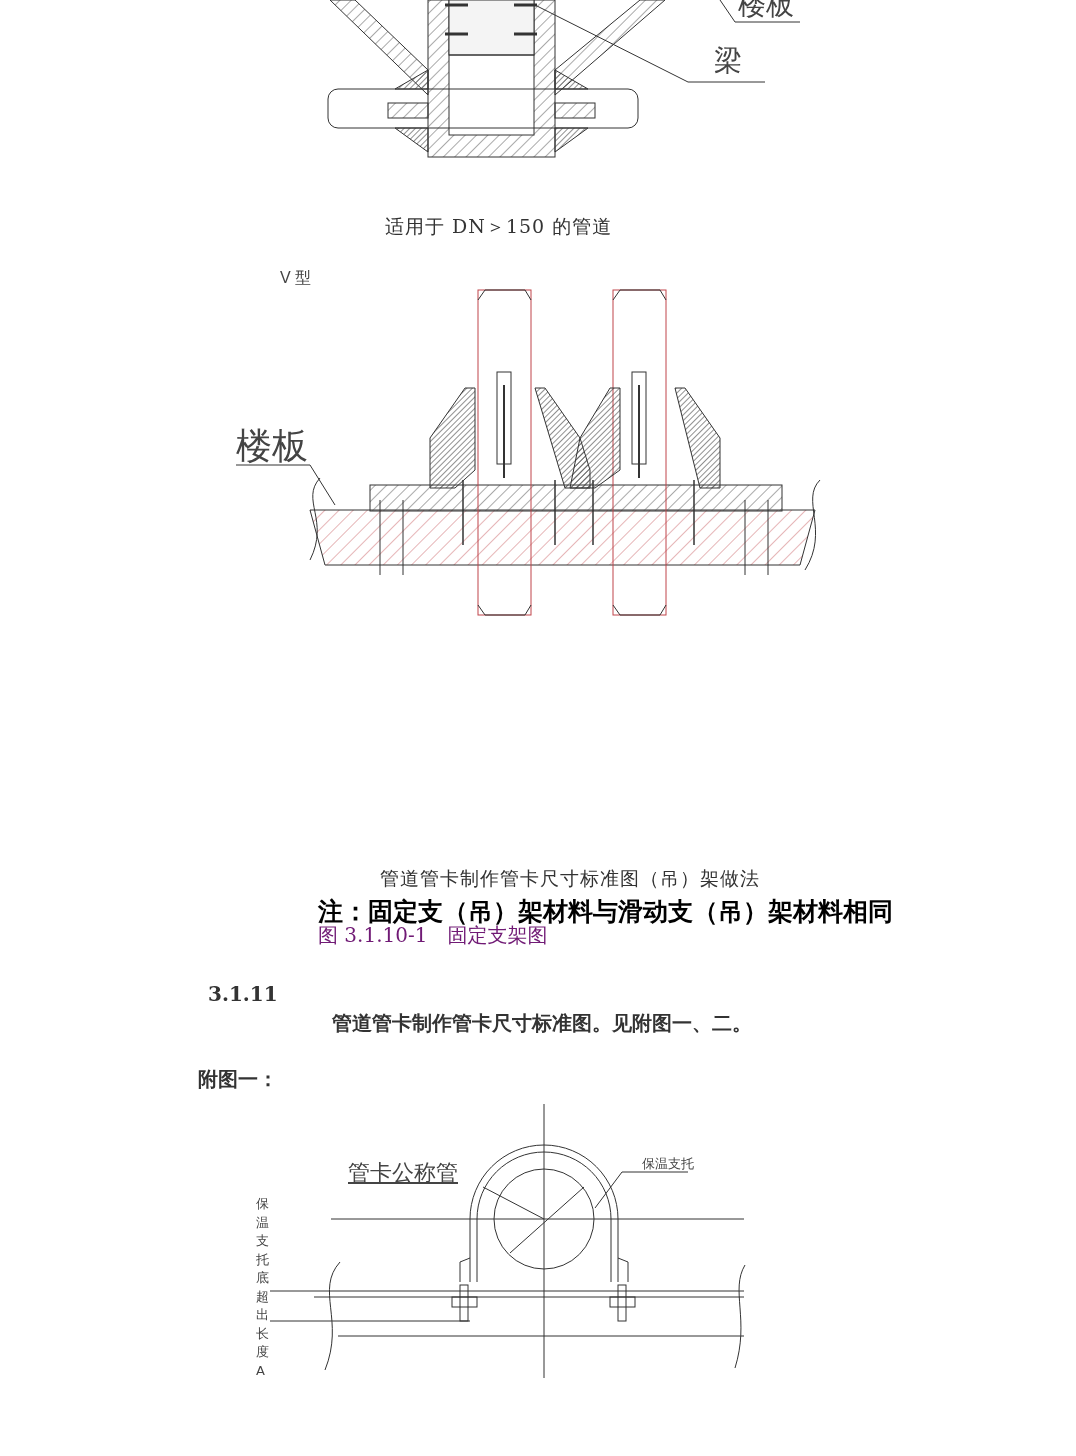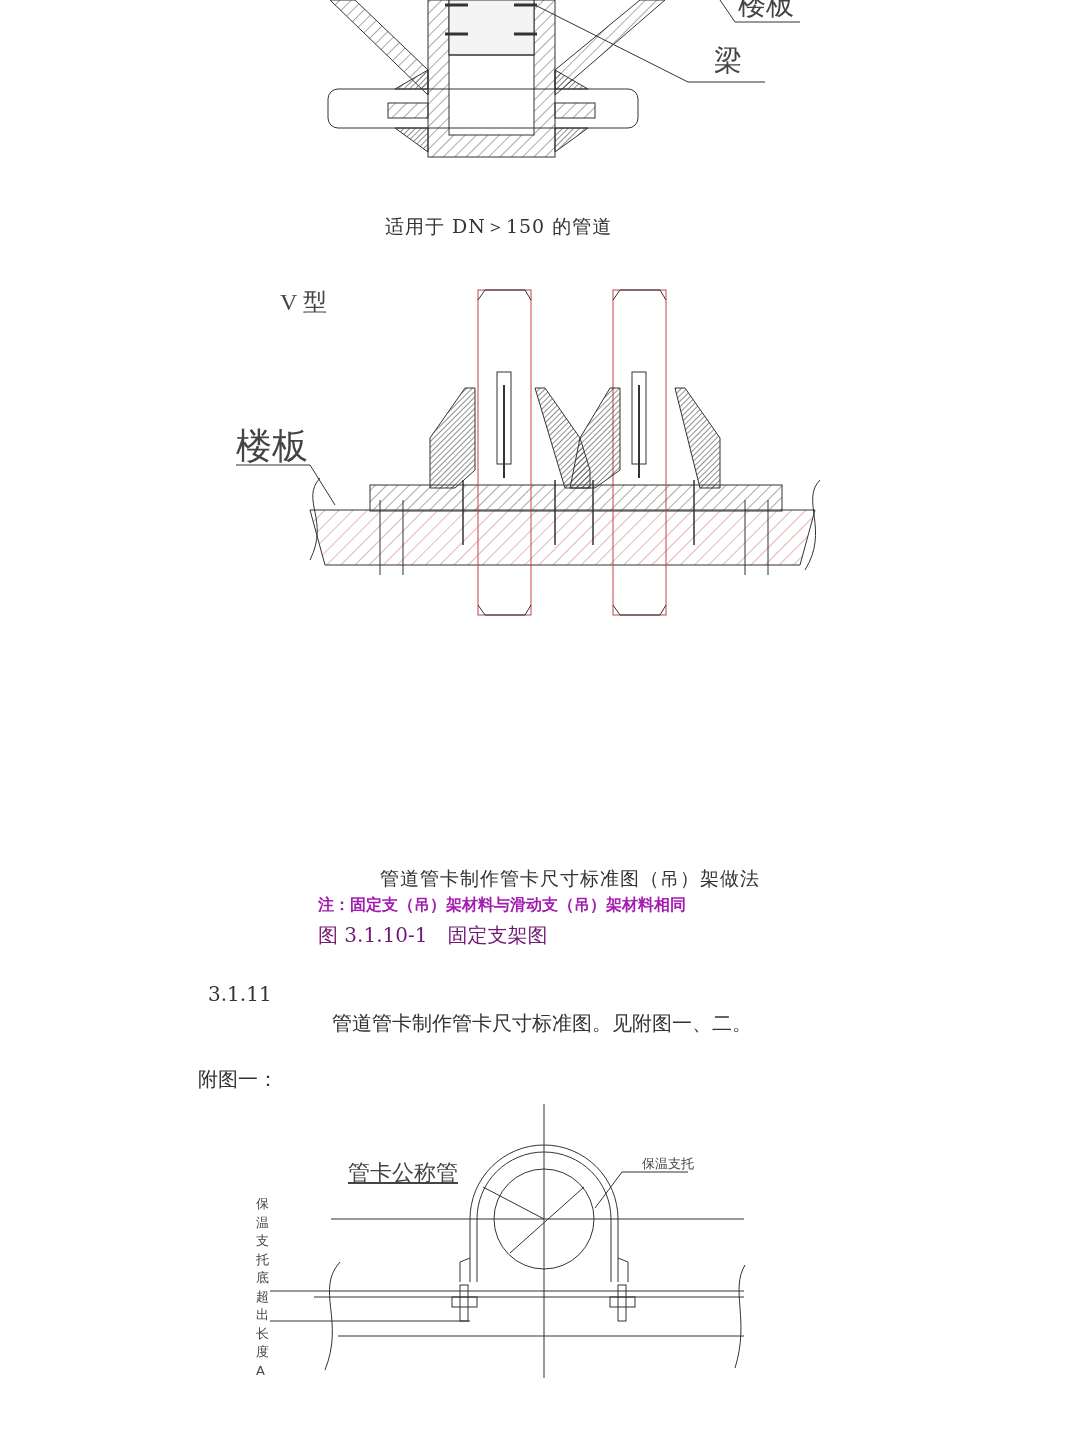--- a/index.html
+++ b/index.html
@@ -2,23 +2,23 @@
 <html><head>
 <meta charset="utf-8">
 <style>
   html, body { margin: 0; padding: 0; background: #ffffff; }
   body {
     width: 1076px; height: 1456px; position: relative; overflow: hidden;
     font-family: "DejaVu Serif", "Liberation Serif", serif; color: #222;
   }
   .abs { position: absolute; }
   .caption { font-size: 19px; color: #333; white-space: nowrap; letter-spacing: 1px; }
-  .note { font-size: 16px; font-weight: bold; color: #a21caf; white-space: nowrap; font-family: "DejaVu Sans", "Liberation Sans", sans-serif; }
+  .note { font-size: 25px; font-weight: bold; color: #000000; white-space: nowrap; font-family: "DejaVu Sans", "Liberation Sans", sans-serif; }
   .figref { font-size: 20px; color: #701a75; white-space: nowrap; }
-  .body-text { font-size: 20px; color: #333; white-space: nowrap; }
+  .body-text { font-size: 20px; color: #333; white-space: nowrap; font-weight: bold; }
   .label { color: #444; white-space: nowrap; font-family: "DejaVu Sans", "Liberation Sans", sans-serif; }
   svg { position: absolute; left: 0; top: 0; }
 </style>
 </head>
 <body>
 
 <svg width="1076" height="1456" viewBox="0 0 1076 1456">
   <defs>
     <pattern id="hatch" width="8" height="8" patternUnits="userSpaceOnUse" patternTransform="rotate(45)">
       <line x1="0" y1="0" x2="0" y2="8" stroke="#555" stroke-width="1"></line>
@@ -139,21 +139,21 @@
 
     <line x1="595" y1="1208" x2="622" y2="1172"></line>
     <line x1="622" y1="1172" x2="688" y2="1172"></line>
   </g>
 </svg>
 
 <div class="abs label" style="left:738px; top:-14px; font-size:28px;">楼板</div>
 <div class="abs label" style="left:714px; top:42px; font-size:28px;">梁</div>
 <div class="abs caption" style="left:385px; top:186px;margin-top:28px;">适用于 DN＞150 的管道</div>
 
-<div class="abs label" style="left:280px; top:286px; font-size:24px; font-family:Liberation Serif, serif;">V 型</div>
+<div class="abs label" style="left:280px; top:268px; font-size:16px; font-family:Liberation Sans, sans-serif;">V 型</div>
 <div class="abs label" style="left:236px; top:422px; font-size:36px;">楼板</div>
 
 <div class="abs caption" style="left:380px; top:866px;">管道管卡制作管卡尺寸标准图（吊）架做法</div>
 <div class="abs note" style="left:318px; top:895px;">注：固定支（吊）架材料与滑动支（吊）架材料相同</div>
 <div class="abs figref" style="left:318px; top:922px;">图 3.1.10-1　固定支架图</div>
 
 <div class="abs body-text" style="left:208px; top:982px;">3.1.11</div>
 <div class="abs body-text" style="left:332px; top:982px;margin-top:28px;">管道管卡制作管卡尺寸标准图。见附图一、二。</div>
 
 <div class="abs body-text" style="left:198px; top:1066px;text-align:center;">附图一：</div>

